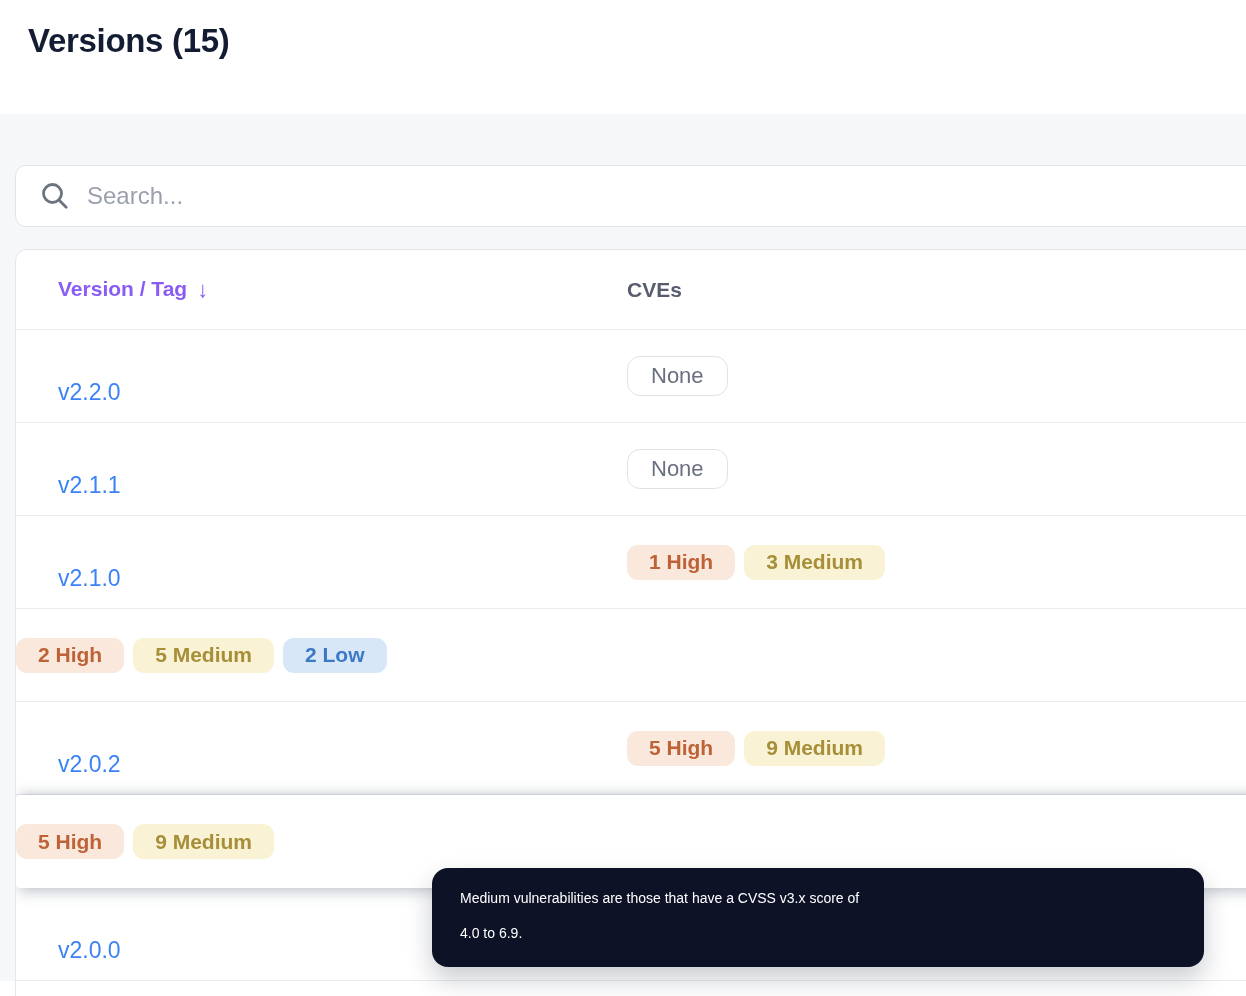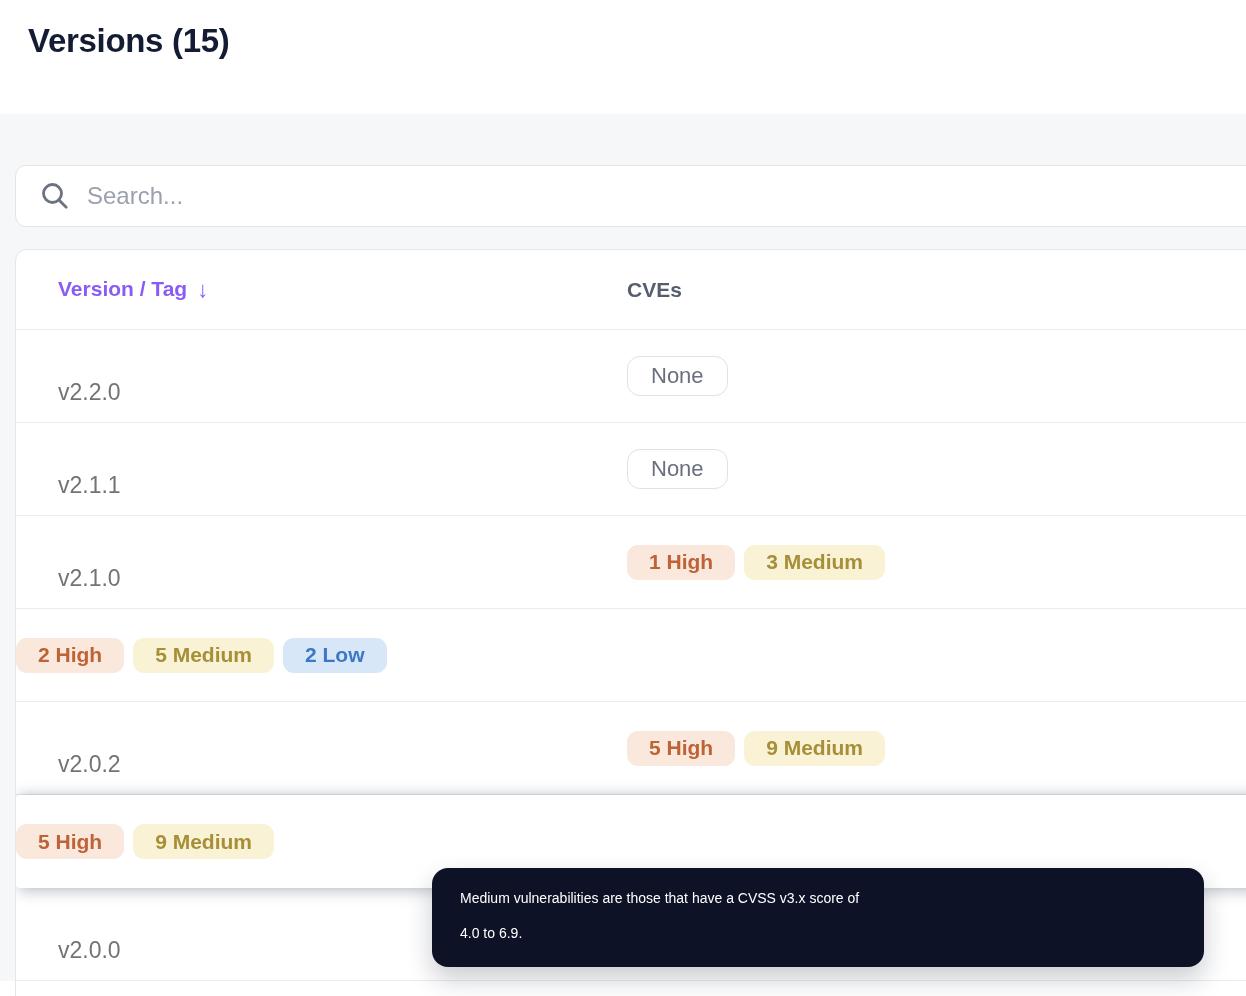--- a/index.html
+++ b/index.html
@@ -83,21 +83,21 @@
   .row-highlighted {
     z-index: 5;
     border-bottom: none;
     border-radius: 4px;
     box-shadow: 0 -5px 12px -3px rgba(71, 85, 105, 0.28),
                 0 7px 14px -3px rgba(71, 85, 105, 0.32);
   }
   .cell-version {
     width: 611px; flex: none;
     padding-left: 42px;
-    font-size: 23px; font-weight: 500; color: #737373; margin-top: 32px;
+    font-size: 23px; font-weight: 500; color: #3b82f6; margin-top: 32px;
   }
   .cell-cves { display: flex; align-items: center; gap: 9px; }
 
   .badge {
     display: inline-flex; align-items: center; justify-content: center;
     height: 35px; padding: 0 22px;
     border-radius: 11px;
     font-size: 21px; font-weight: 700;
     white-space: nowrap;
   }

